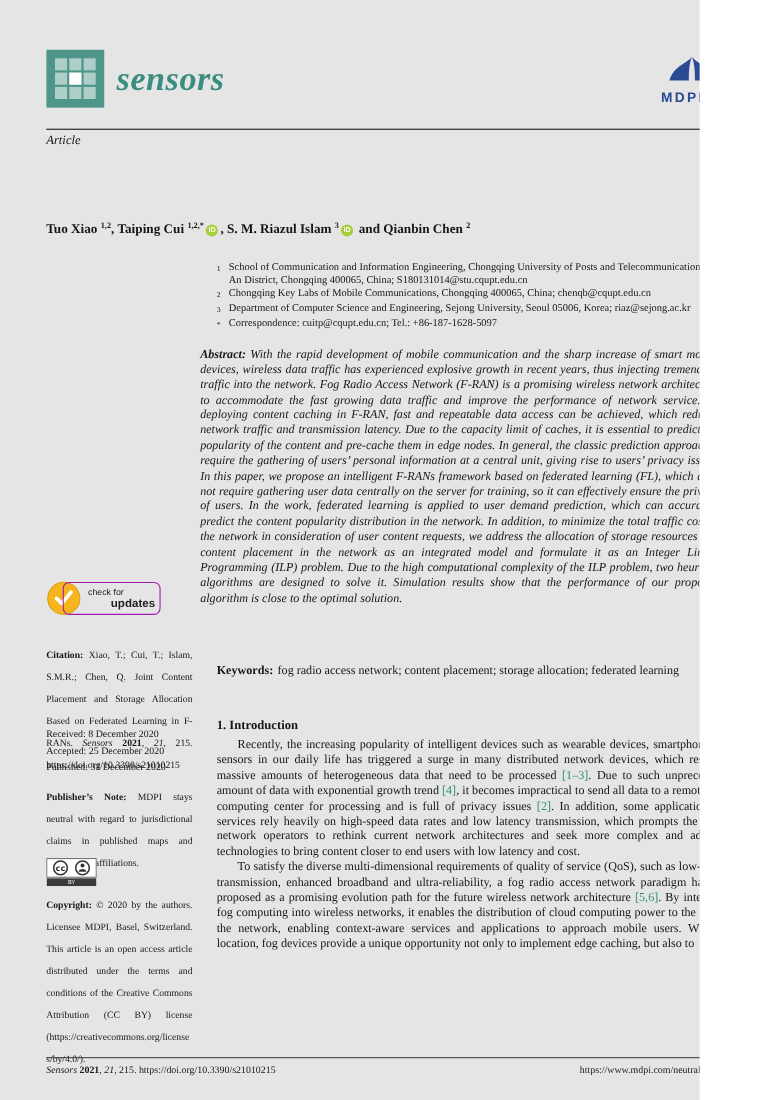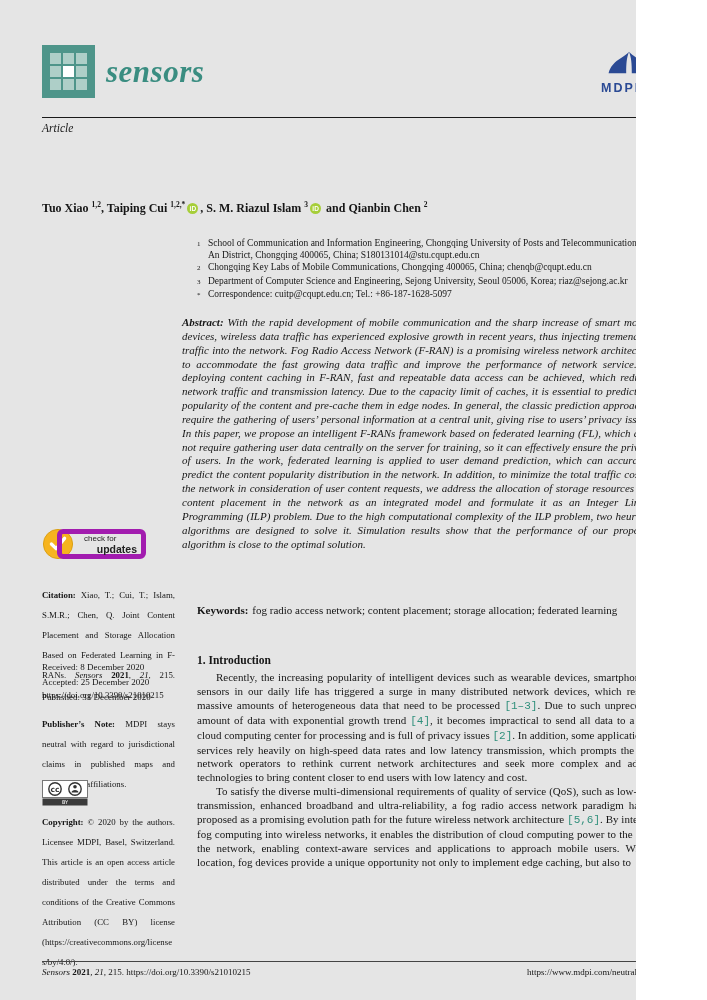--- a/index.html
+++ b/index.html
@@ -41,40 +41,40 @@
 
   
   .abstract { left:182px; top:316px; width:472px; font-size:11px; line-height:13.85px; text-align:justify;font-style:italic; }
   .keywords { left:197px; top:604px; width:472px; font-size:11px; line-height:13.85px; }
   .label { font-weight:bold; margin-right:4px; }
 
   
   .badge { left:42px; top:526px; width:104px; height:36px; cursor:pointer; }
   .badge-box {
     position:absolute; left:15px; top:3px; right:0; bottom:3px;
-    border:5px solid #a21caf; border-radius:6px;
+    border:1px solid #a21caf; border-radius:6px;
     padding:2px 4px 2px 22px; display:flex; flex-direction:column; justify-content:center;
     font-family:"Liberation Sans",sans-serif;
   }
   .badge-circle { position:absolute; left:0; top:2px; width:32px; height:32px; }
   .badge-l1 { font-size:8px; color:#222; display:block; }
   .badge-l2 { font-size:10.5px; font-weight:700; color:#222; display:block;text-align:right; }
 
   .side-text { width:133px; font-size:8.8px; line-height:20px; text-align:justify; overflow-wrap:break-word; word-break:break-word; }
   .citation { left:42px; top:585px; }
   .dates { left:42px; top:660px; width:133px; font-size:9px; line-height:15.2px; text-align:left; }
   .pubnote { left:42px; top:714px; }
   .cc-badge { left:42px; top:780px; width:46px; height:26px; }
   .copyright { left:42px; top:812px; }
 
   
   .main-heading { left:197px; top:654px; font-size:11.5px; font-weight:700; }
   .paras { left:197px; top:671px; width:472px; font-size:11px; line-height:13.9px; text-align:justify; }
   .paras p { margin:0; text-indent:19px; }
-  .ref { color:#2f8f7b;font-family:Liberation Mono, monospace; }
+  .ref { color:#2f8f7b; }
 
   
   .footer-rule { left:42px; top:961px; width:624px; height:1px; background:#444; }
   .footer { left:42px; top:967px; width:624px; display:flex; justify-content:space-between; font-size:9px; }
 </style>
 </head>
 <body>
 
 <div class="page">
 

